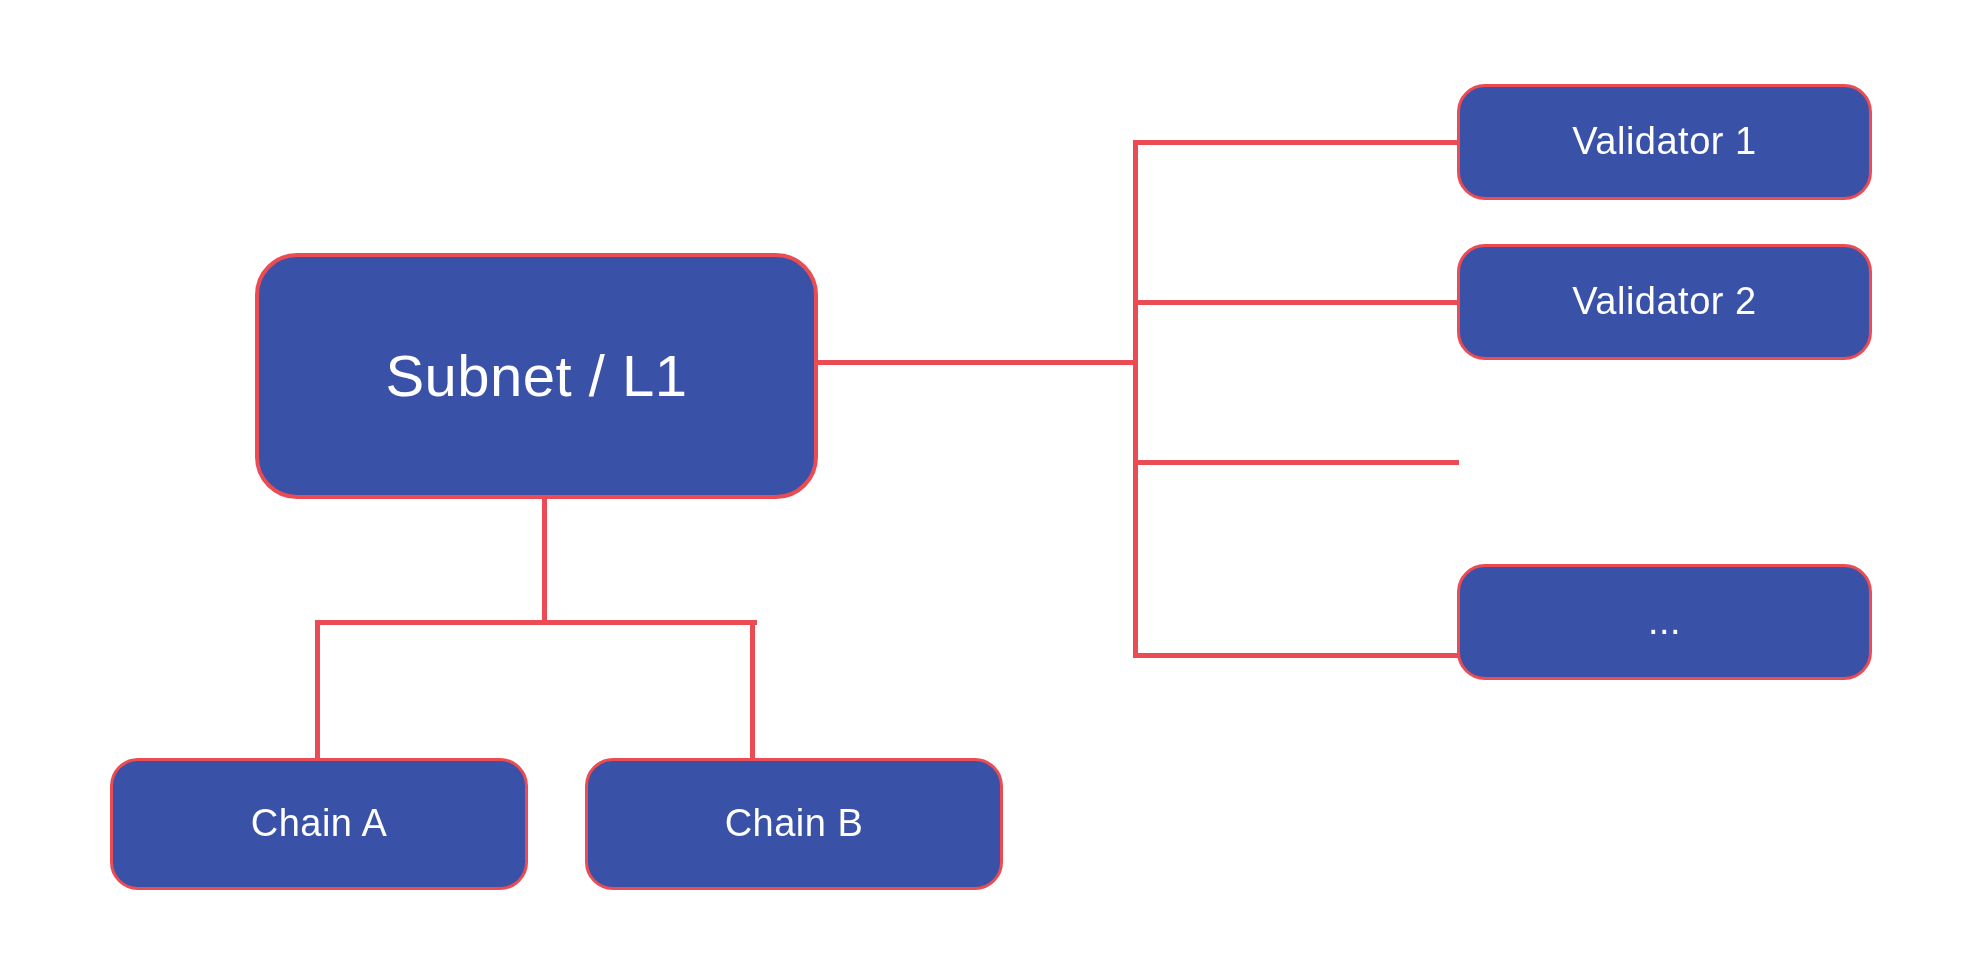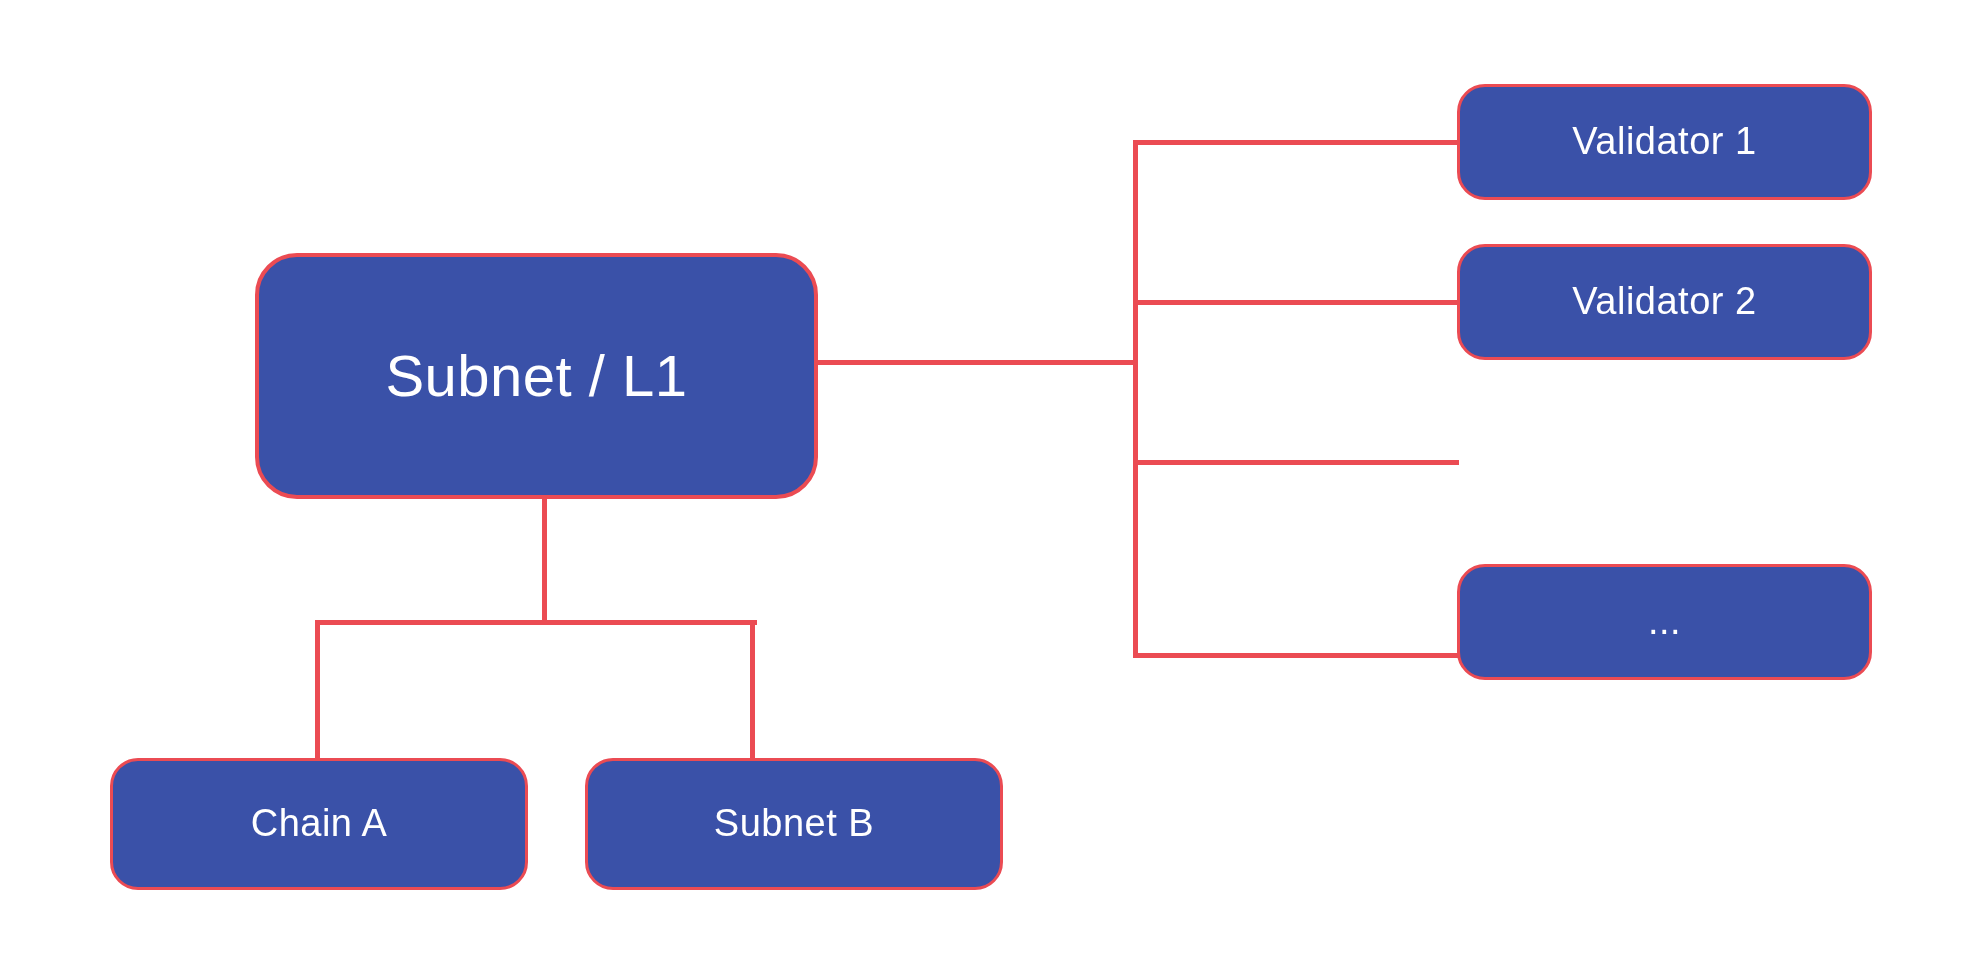--- a/index.html
+++ b/index.html
@@ -63,18 +63,18 @@
   <div class="line c-v2"></div>
   <div class="line c-v3"></div>
   <div class="line c-v4"></div>
   <div class="line c-subnet-drop"></div>
   <div class="line c-chain-branch"></div>
   <div class="line c-chain-a-drop"></div>
   <div class="line c-chain-b-drop"></div>
 
   <div class="node subnet">Subnet / L1</div>
   <div class="node chain-a">Chain A</div>
-  <div class="node chain-b">Subnet B</div>
+  <div class="node chain-b">Chain B</div>
   <div class="node v v1">Validator 1</div>
   <div class="node v v2">Validator 2</div>
   <div class="node v v4">...</div>
 
 </div>
 
 </body></html>

